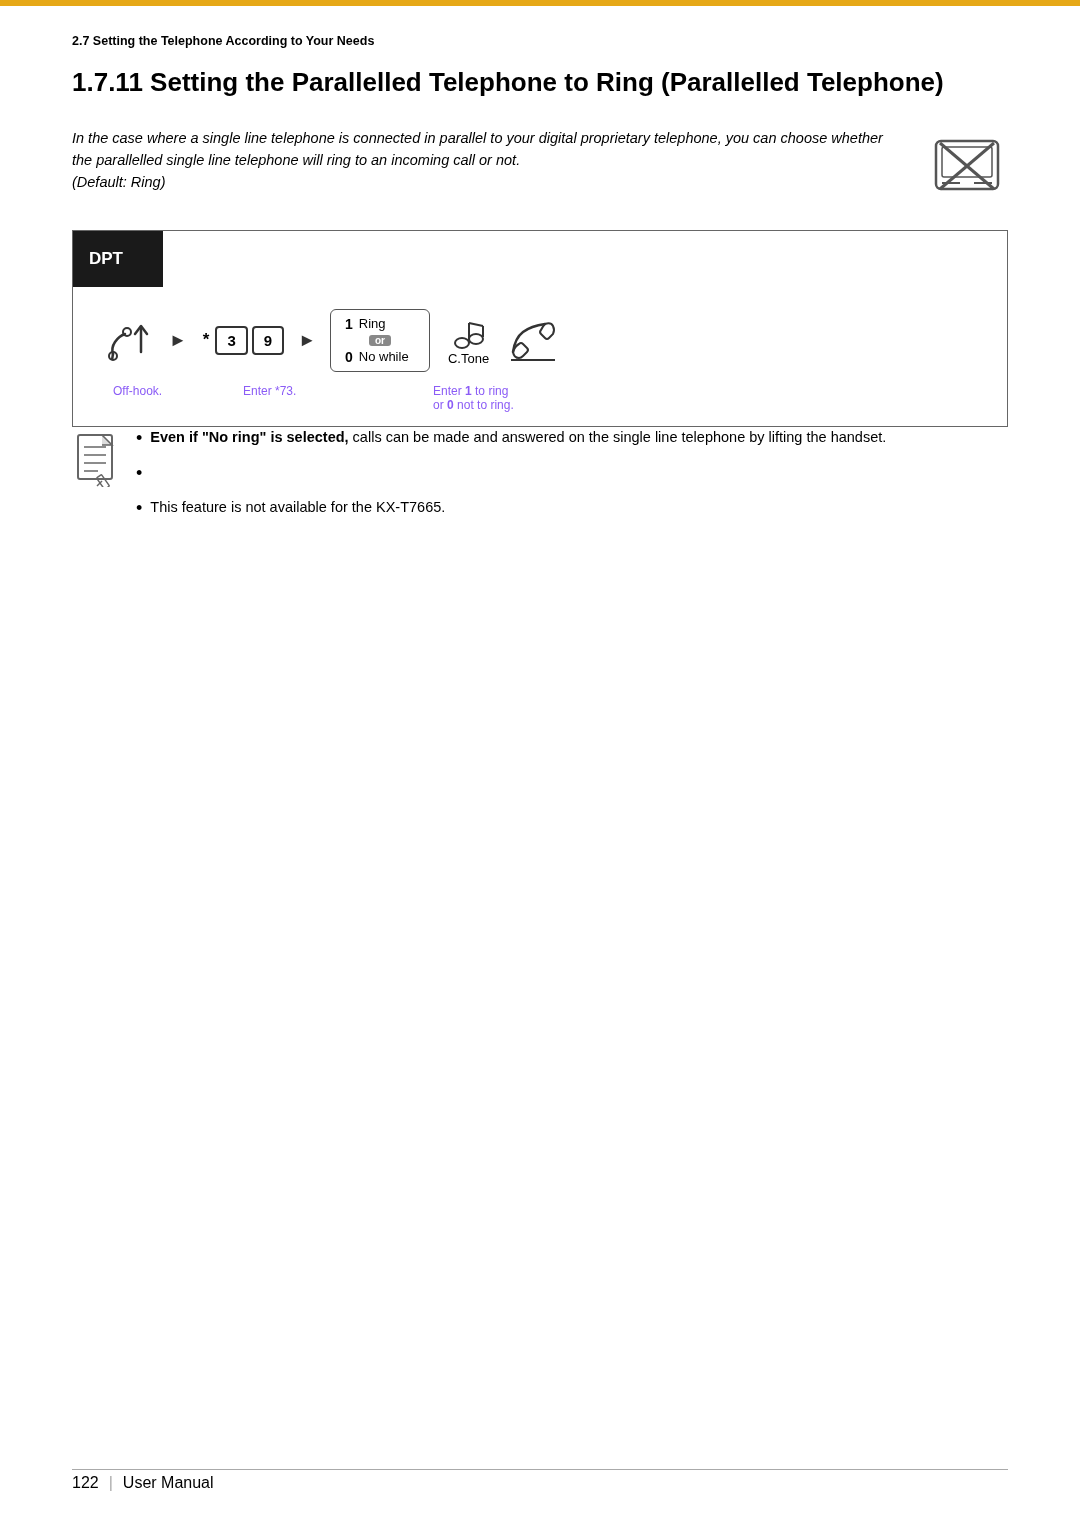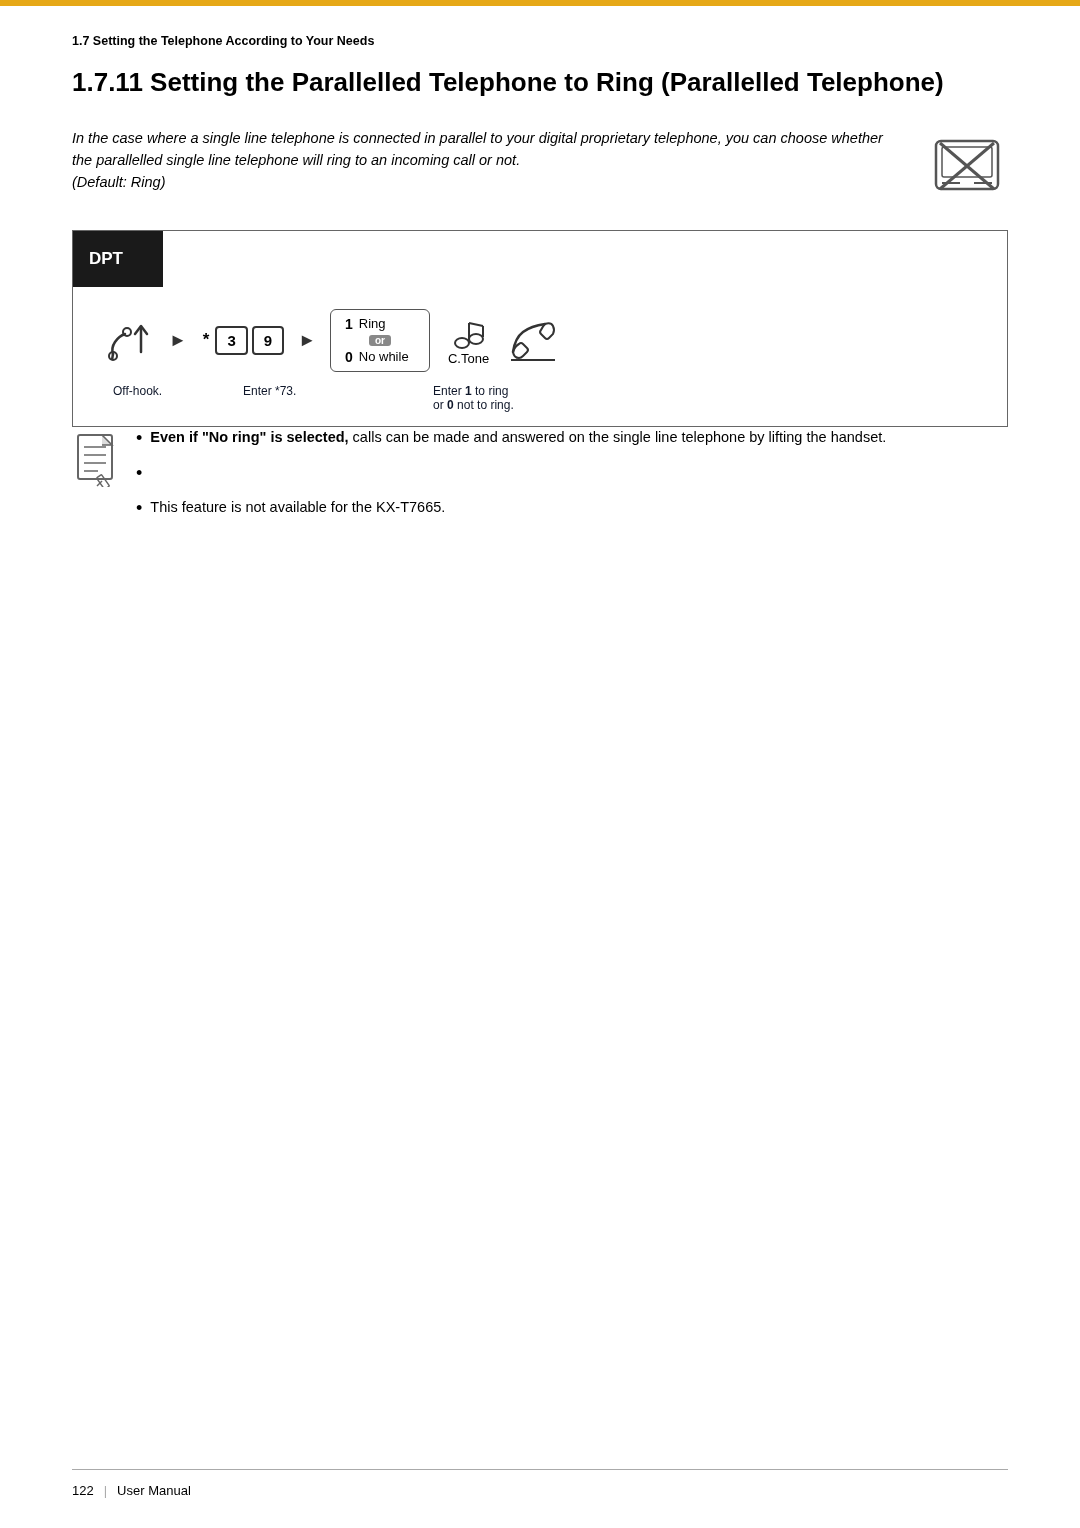--- a/index.html
+++ b/index.html
@@ -148,21 +148,21 @@
 
     .ctone-label {
       font-size: 13px;
       text-align: center;
     }
 
     .diagram-labels {
       display: flex;
       padding: 2px 30px 14px 30px;
       font-size: 12px;
-      color: #0f172a;
+      color: #8b5cf6;
     }
 
     .label-offhook {
       flex: 0 0 90px;
       margin-left: 10px;
     }
 
     .label-enter {
       flex: 0 0 160px;
       margin-left: 40px;
@@ -223,21 +223,21 @@
       background: #fff;
     }
   </style>
 </head>
 <body>
 
 <div class="top-bar"></div>
 
 <div class="page-content">
 
-  <div class="breadcrumb">1.7 Setting the Telephone According to Your Needs</div>
+  <div class="breadcrumb">2.7 Setting the Telephone According to Your Needs</div>
 
   <h1 class="section-title">
     <span>1.7.11</span>&nbsp;<span>Setting the Parallelled Telephone to Ring (Parallelled Telephone)</span>
   </h1>
 
   <div class="intro-block">
     <div class="intro-text">
       In the case where a single line telephone is connected in parallel to your digital proprietary telephone, you can choose whether the parallelled single line telephone will ring to an incoming call or not.<br>
       (Default: Ring)
     </div>
@@ -366,17 +366,17 @@
           This feature is not available for the KX-T7665.
         </span>
       </div>
     </div>
   </div>
 
 </div>
 
 <div style="position:absolute; bottom:58px; left:72px; right:72px; height:1px; background:#aaa;"></div>
 
-<div style="position:absolute; bottom:30px; left:72px; right:72px; display:flex; align-items:center; font-size:13px;">
+<div style="position:absolute; bottom:36px; left:72px; right:72px; display:flex; align-items:center; font-size:16px;">
   <span>122</span>
   <span style="margin:0 10px; color:#aaa;">|</span>
   <span>User Manual</span>
 </div>
 
 </body></html>

